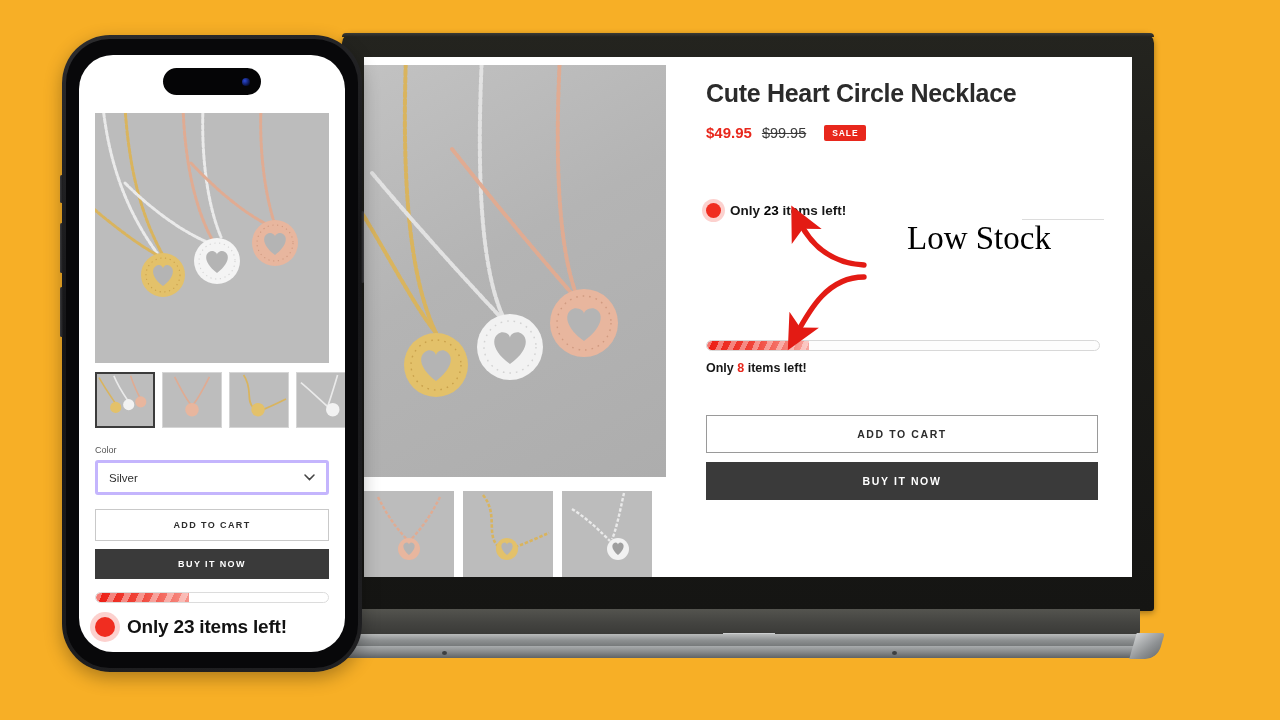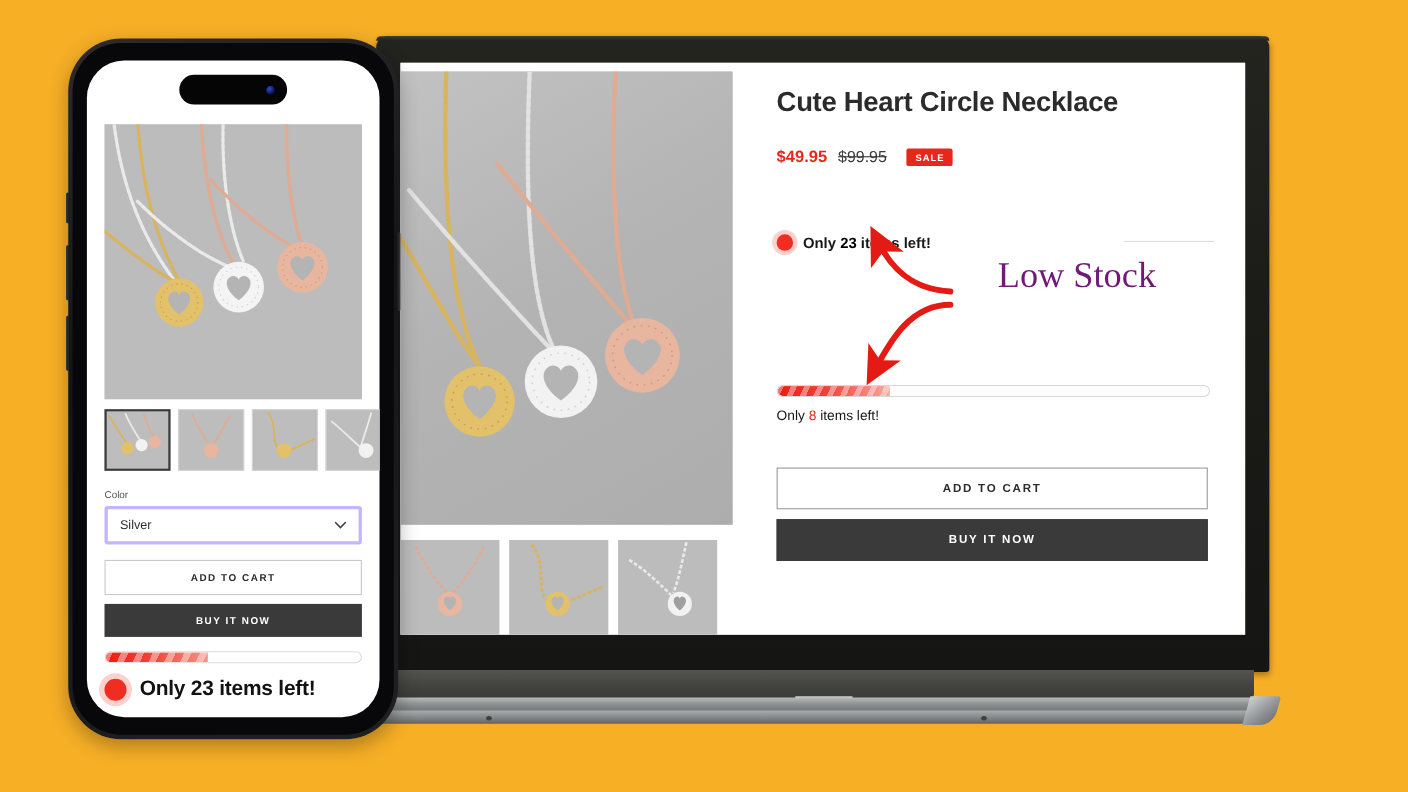--- a/index.html
+++ b/index.html
@@ -66,21 +66,21 @@
     width:302px;height:412px;margin:0 0 0 0;
     background:#b8b8b8;position:relative;overflow:hidden;
   }
   .hero-bg{position:absolute;inset:0;background:linear-gradient(150deg,#c2c2c2 0%,#b4b4b4 45%,#adadad 100%);}
   .thumbs-row{display:flex;gap:9px;margin-top:14px;}
   .thumb{
     width:90px;height:86px;background:#bcbcbc;position:relative;overflow:hidden;flex:none;
   }
   .shop-right{flex:1;padding:22px 28px 0 22px;position:relative;}
   .product-title{
-    font-size:25px;font-weight:bold;color:#2b2b2b;letter-spacing:-.3px;margin:0 0 26px 0;
+    font-size:25px;font-weight:bold;color:#2b2b2b;letter-spacing:-.3px;margin:0 0 16px 0;
     font-family:"Liberation Sans",sans-serif;
   }
   .price-row{display:flex;align-items:center;gap:10px;}
   .price-sale{color:#E8271C;font-size:15px;font-weight:bold;}
   .price-old{color:#3a3a3a;font-size:14.5px;font-weight:normal;text-decoration:line-through;}
   .sale-badge{
     background:#E8271C;color:#fff;font-size:8.5px;font-weight:bold;letter-spacing:.9px;
     padding:3px 7px 3px 8px;border-radius:2px;margin-left:8px;
   }
   .stock-line{display:flex;align-items:center;gap:9px;margin-top:62px;}
@@ -97,34 +97,34 @@
   .bar{
     width:392px;height:9px;border-radius:6px;background:#fdfdfd;
     border:1px solid #d8d8d8;overflow:hidden;position:relative;
   }
   .bar-fill{
     height:100%;border-radius:6px 0 0 6px;
     background:
       repeating-linear-gradient(115deg,rgba(255,255,255,.40) 0 5px,rgba(255,255,255,0) 5px 11px),
       linear-gradient(90deg,#EC1C13 0%,#F04438 45%,#F9A79F 100%);
   }
-  .bar-label{font-size:12.5px;font-weight:normal;color:#171717;margin-top:10px;}
+  .bar-label{font-size:12.5px;font-weight:bold;color:#171717;margin-top:10px;}
   .bar-label .num{color:#E8271C;}
   .btn{
     width:392px;box-sizing:border-box;text-align:center;font-size:10.5px;font-weight:bold;
     letter-spacing:1.6px;padding:12px 0;
   }
   .btn-cart{border:1.5px solid #9a9a9a;background:#fff;color:#2c2c2c;margin-top:40px;}
   .btn-buy{background:#3a3a3a;color:#fff;border:1.5px solid #3a3a3a;margin-top:9px;}
 
   
   .annot{position:absolute;left:688px;top:205px;width:420px;height:160px;pointer-events:none;}
   .annot-text{
-    position:absolute;left:176px;top:26px;width:230px;text-align:center;
-    color:#701a75;font-family:"Liberation Serif",serif;font-size:33px;line-height:1.24;
+    position:absolute;left:176px;top:13px;width:230px;text-align:center;
+    color:#000000;font-family:"Liberation Serif",serif;font-size:33px;line-height:1.24;
   }
 
   
   .phone{
     position:absolute;left:62px;top:35px;width:300px;height:637px;
     background:linear-gradient(160deg,#2c2c2e 0%,#151517 40%,#202022 100%);
     border-radius:48px;
     box-shadow:0 6px 18px rgba(0,0,0,.30);
   }
   .phone-inner-ring{

